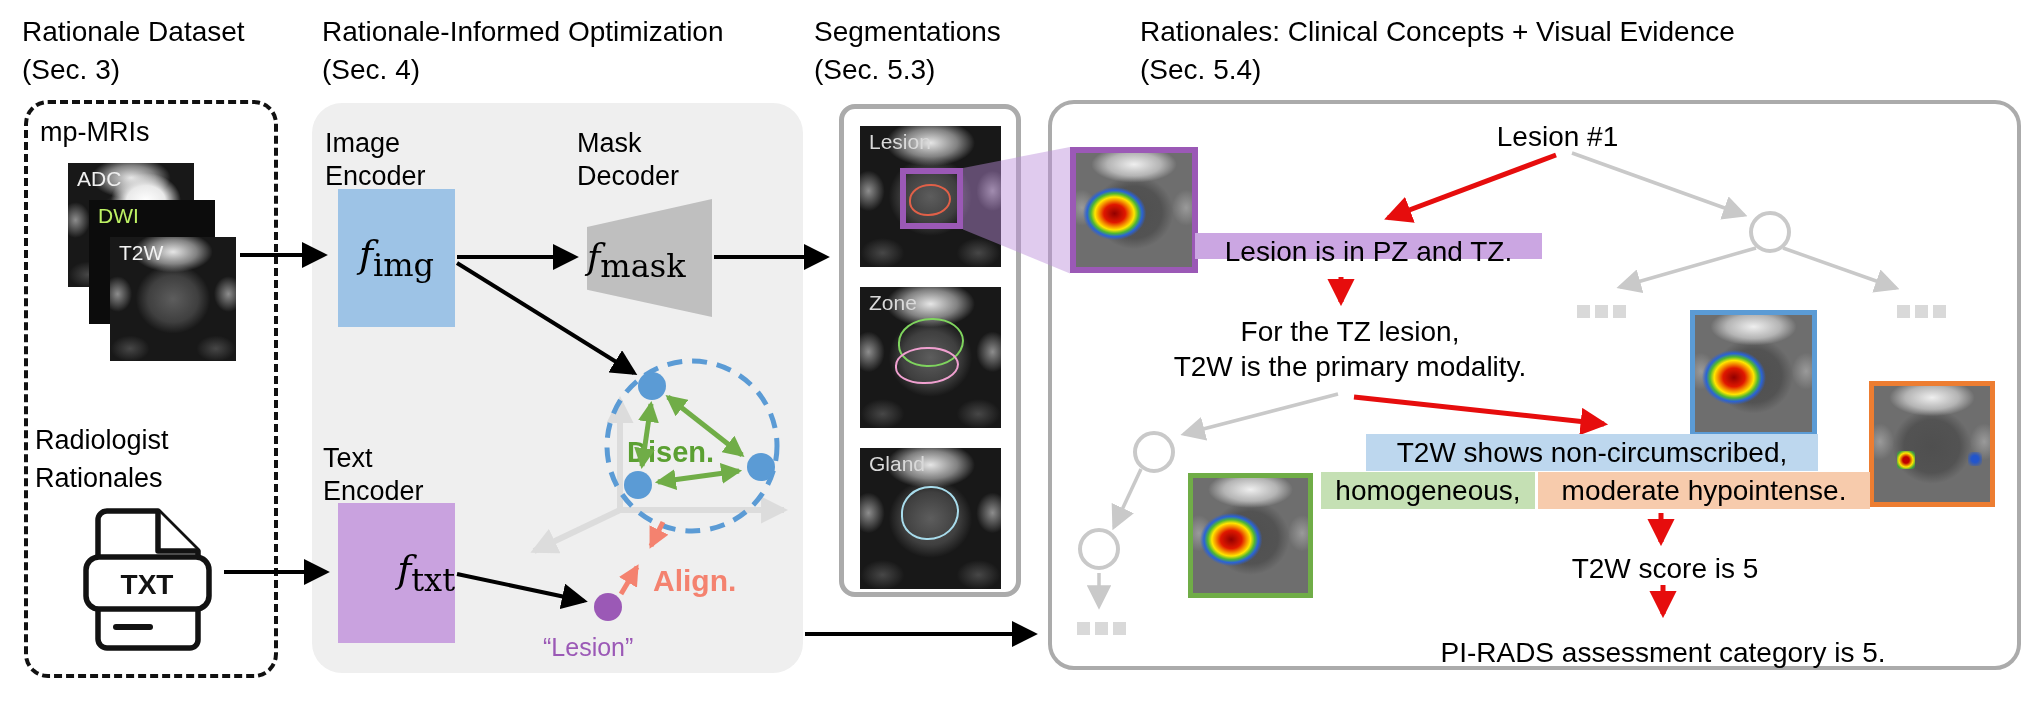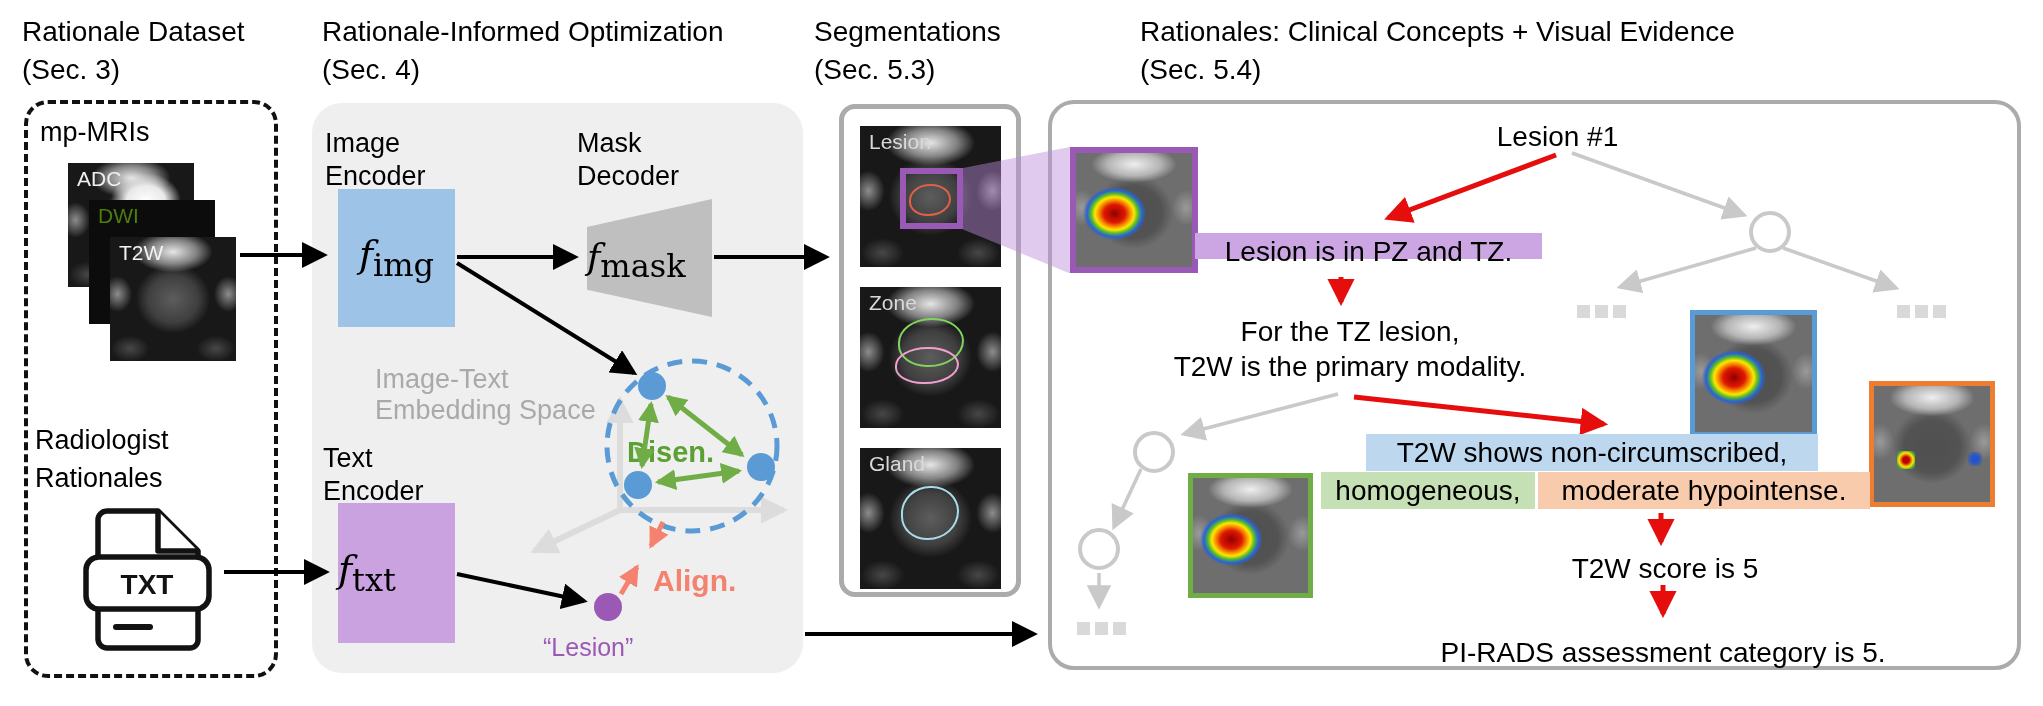--- a/index.html
+++ b/index.html
@@ -61,21 +61,21 @@
   <div class="abs panel-gray" style="left:312px;top:103px;width:491px;height:570px"></div>
   <div class="abs panel-line" style="left:839px;top:104px;width:172px;height:483px"></div>
   <div class="abs panel-line2" style="left:1048px;top:100px;width:965px;height:562px"></div>
 
   <div class="abs ctr label" style="left:40px;top:116px;width:222px">mp-MRIs</div>
 
   <div class="mri adc-blob" style="left:68px;top:163px;width:126px;height:124px">
     <span class="mri-label" style="color:#efefef">ADC</span>
   </div>
   <div class="abs" style="left:89px;top:200px;width:126px;height:124px;background:#0c0c0c">
-    <span class="mri-label" style="color:#4d7c0f">DWI</span>
+    <span class="mri-label" style="color:#bef264">DWI</span>
   </div>
   <div class="mri" style="left:110px;top:237px;width:126px;height:124px">
     <span class="mri-label" style="color:#f2f2f2">T2W</span>
   </div>
 
   <div class="abs ctr label" style="left:35px;top:424px;width:230px">Radiologist</div>
   <div class="abs ctr label" style="left:35px;top:462px;width:230px">Rationales</div>
 
   <div class="abs ctr label" style="left:325px;top:127px;width:145px">
     <div>Image</div>
@@ -92,28 +92,24 @@
 
   <div class="abs" style="left:338px;top:189px;width:117px;height:138px;background:#9dc3e6;display:flex;align-items:center;justify-content:center">
     <span class="f"><i>f</i><sub>img</sub></span>
   </div>
 
   <div class="abs" style="left:587px;top:199px;width:125px;height:118px;background:#bfbfbf;clip-path:polygon(0 23.7%,100% 0,100% 100%,0 77%)"></div>
   <div class="abs ctr" style="left:587px;top:236px;width:125px">
     <span class="f" style="font-size:36px"><i>f</i><sub>mask</sub></span>
   </div>
 
-  <div class="abs" style="left:338px;top:503px;width:117px;height:140px;background:#c9a2df;display:flex;align-items:center;justify-content:flex-start">
+  <div class="abs" style="left:338px;top:503px;width:117px;height:140px;background:#c9a2df;display:flex;align-items:center;justify-content:flex-end">
     <span class="f"><i>f</i><sub>txt</sub></span>
   </div>
 
-  <div class="abs ctr label gray-label" style="left:375px;top:364px;width:252px;line-height:31px">
-    <div>Image-Text</div>
-    <div>Embedding Space</div>
-  </div>
 
   <div class="abs ctr" style="left:627px;top:436px;width:140px;font-size:29px;font-weight:bold;color:#5ba032">Disen.</div>
   <div class="abs ctr" style="left:653px;top:564px;width:140px;font-size:30px;font-weight:bold;color:#f4826f">Align.</div>
   <div class="abs ctr" style="left:543px;top:633px;width:135px;font-size:25px;color:#9b59b6">“Lesion”</div>
 
   <div class="mri" style="left:860px;top:126px;width:141px;height:141px">
     <span class="mri-label">Lesion</span>
     <div class="abs" style="left:40px;top:42px;width:51px;height:49px;border:6px solid #9b59b6"></div>
     <div class="contour" style="left:49px;top:58px;width:38px;height:28px;border:2.5px solid #e06048"></div>
   </div>

